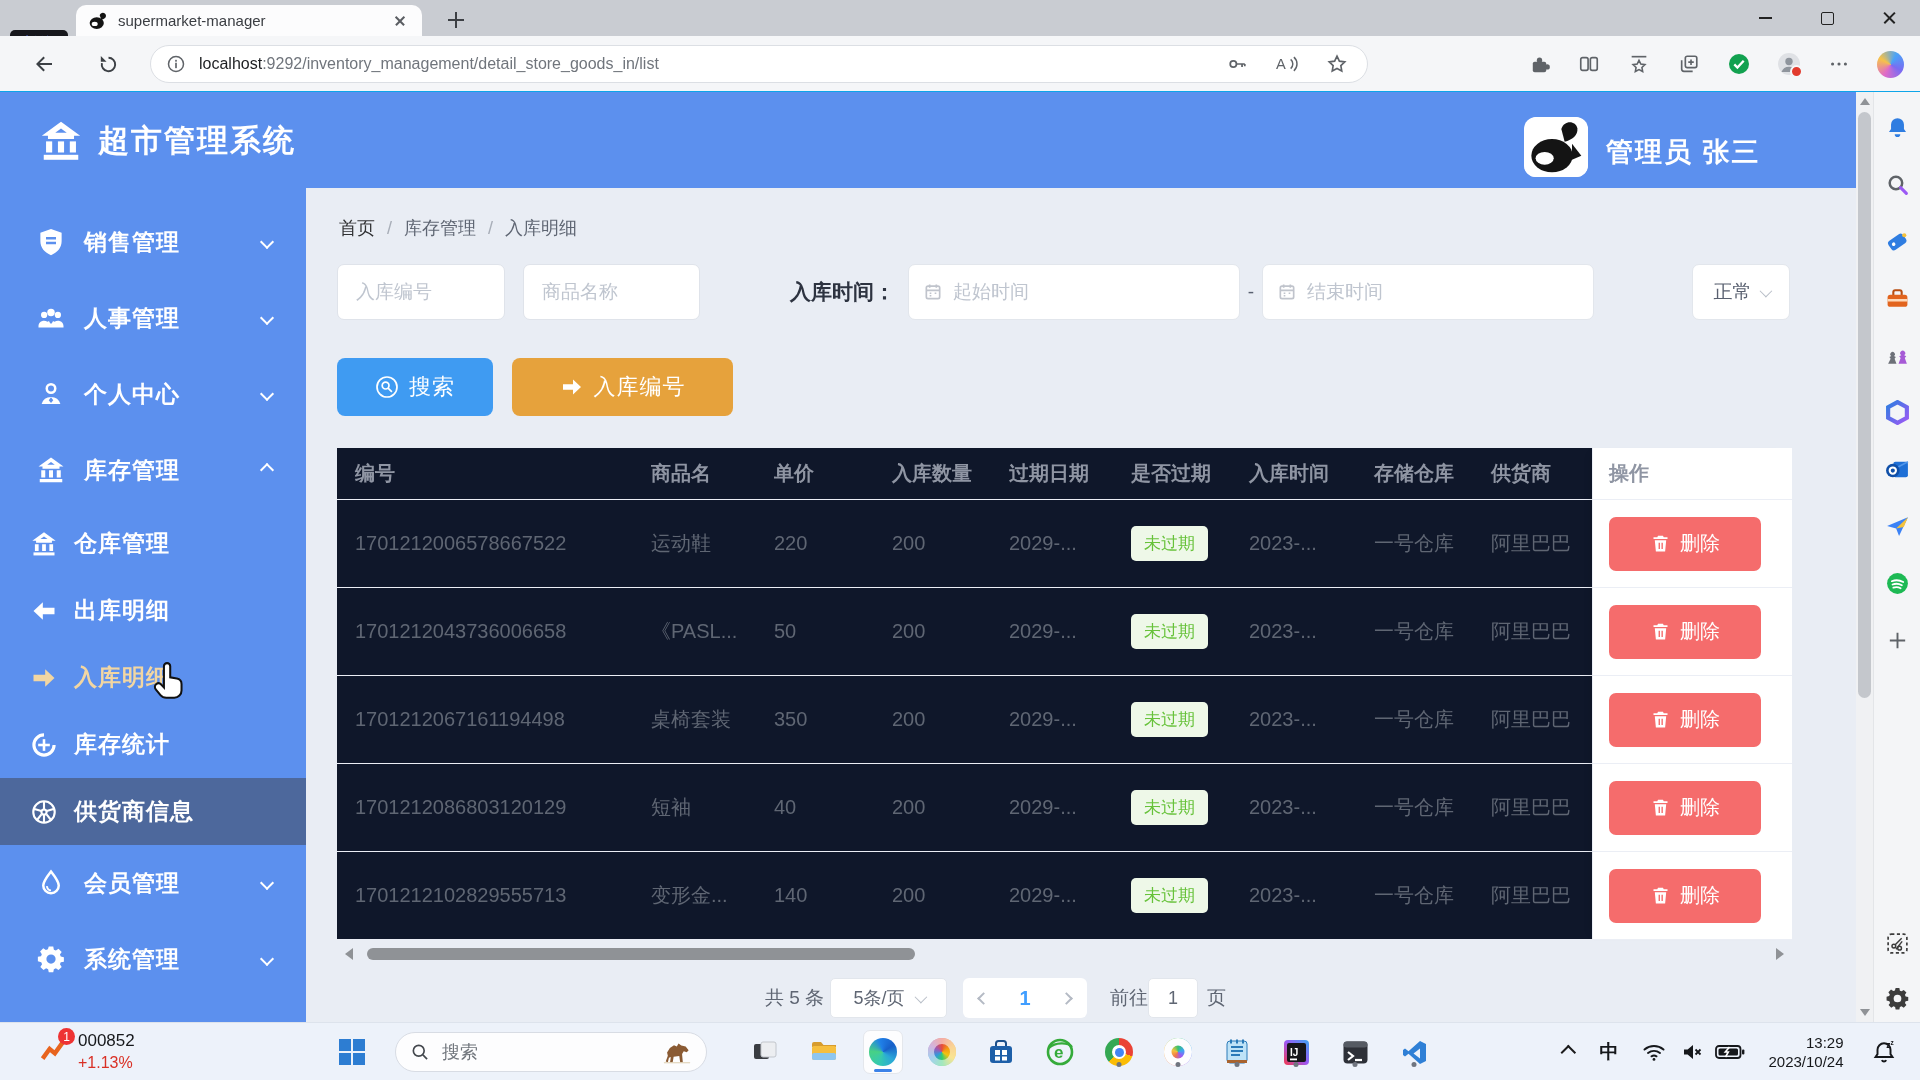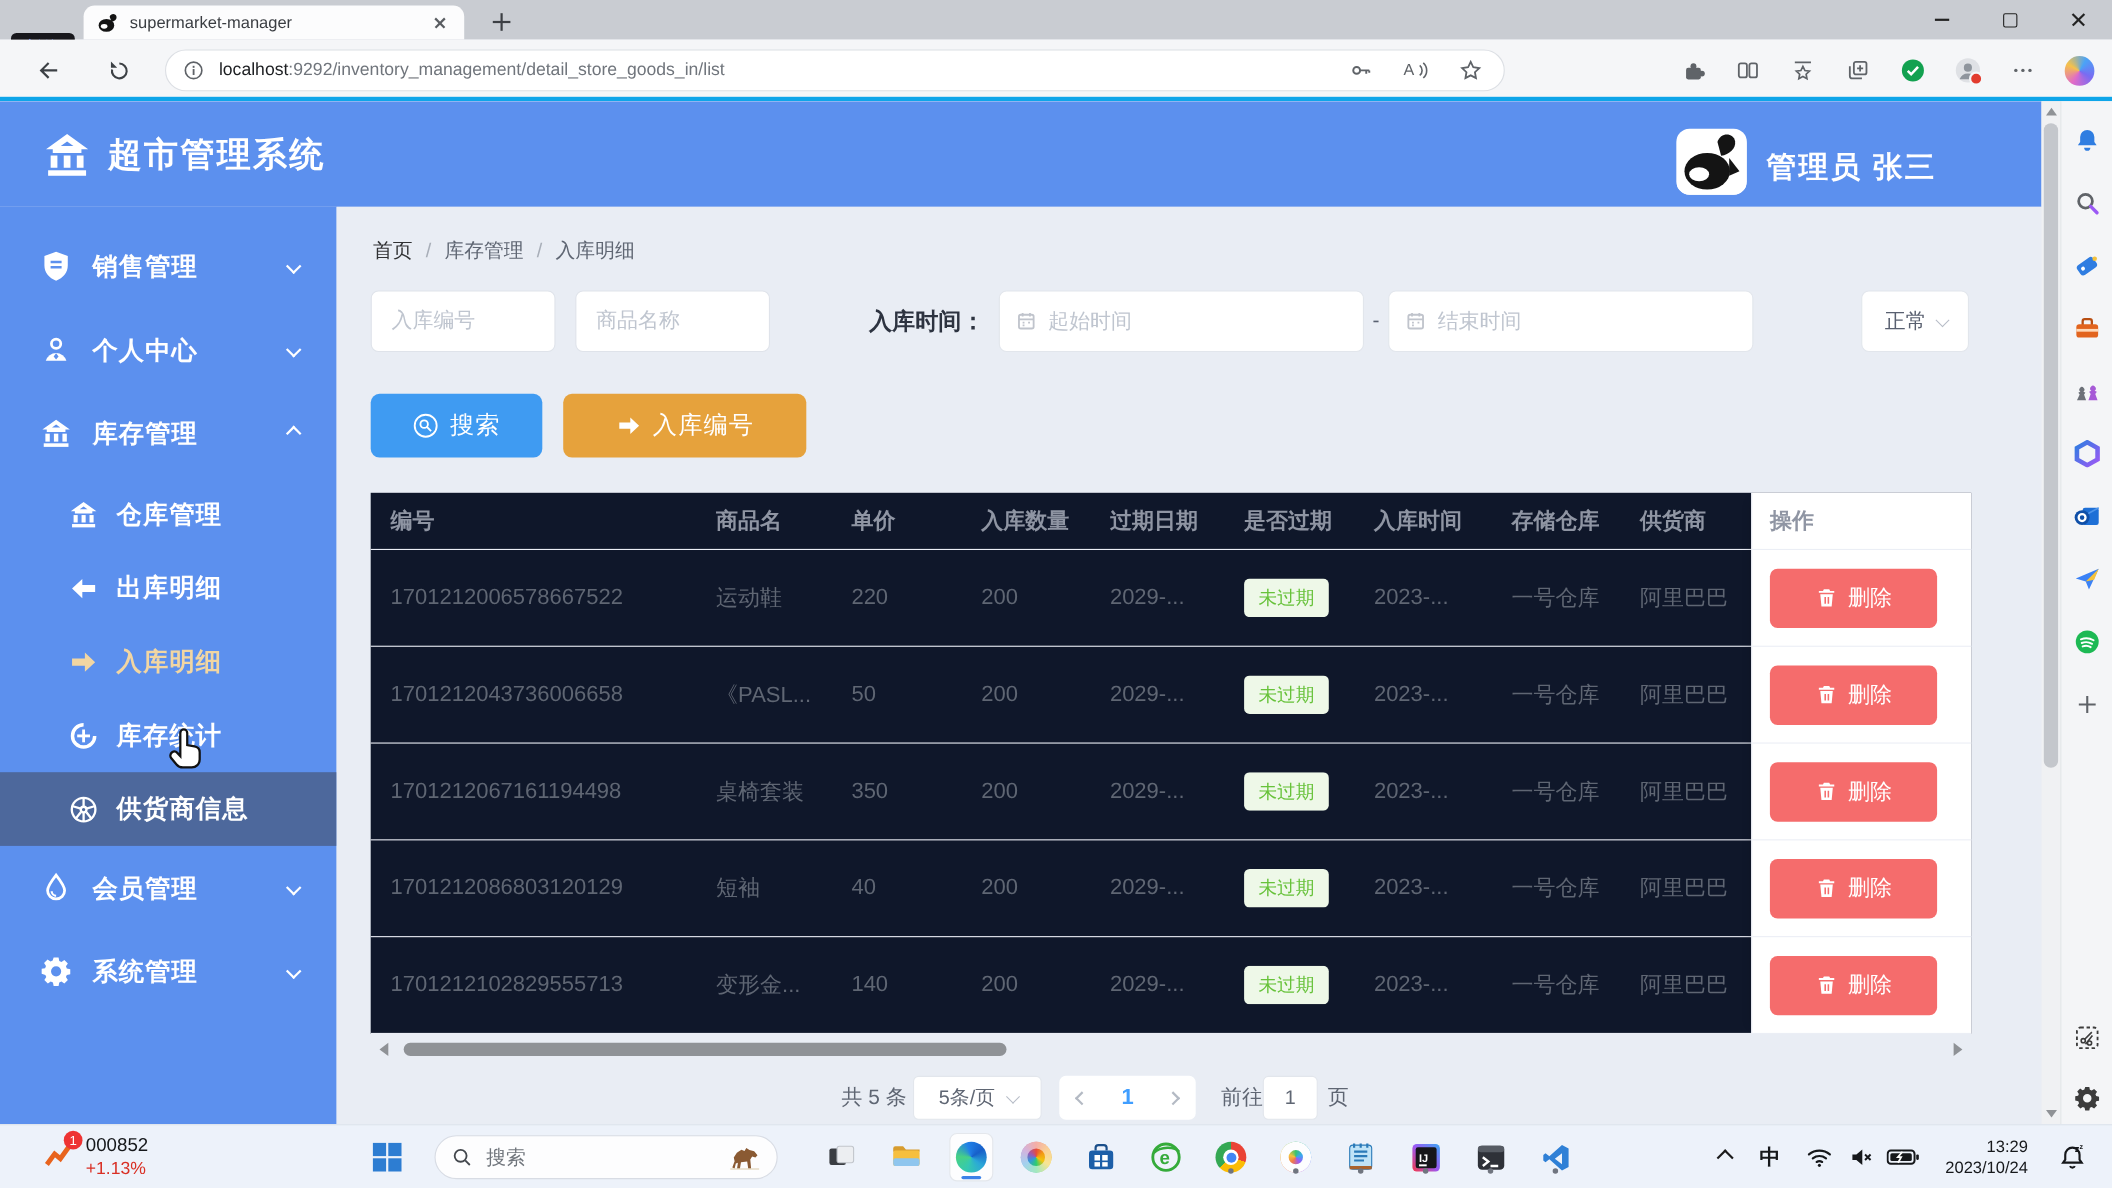--- a/index.html
+++ b/index.html
@@ -20,21 +20,21 @@
   .newtab { position:absolute; left:444px; top:8px; width:24px; height:24px; }
   .newtab::before{content:"";position:absolute;left:4px;top:11px;width:16px;height:2px;background:#3c3f44;}
   .newtab::after{content:"";position:absolute;left:11px;top:4px;width:2px;height:16px;background:#3c3f44;}
   .win-controls { position:absolute; right:0; top:0; height:36px; display:flex; }
   .win-btn { width:62px; height:36px; position:relative; }
   .win-min::before{content:"";position:absolute;left:25px;top:17px;width:13px;height:1.8px;background:#222;}
   .win-max::before{content:"";position:absolute;left:25px;top:12px;width:11px;height:11px;border:1.6px solid #222;border-radius:2px;}
   .win-close::before,.win-close::after{content:"";position:absolute;left:24px;top:17px;width:15px;height:1.7px;background:#222;}
   .win-close::before{transform:rotate(45deg);} .win-close::after{transform:rotate(-45deg);}
 
-  .toolbar { position:absolute; left:0; top:36px; width:1920px; height:56px; background:#f5f6f8; border-bottom:4px solid #0ea5e9; }
+  .toolbar { position:absolute; left:0; top:36px; width:1920px; height:56px; background:#f5f6f8; border-bottom:1px solid #0ea5e9; }
   .nav-ico { position:absolute; top:14px; width:28px; height:28px; display:flex; align-items:center; justify-content:center; }
   .url-pill { position:absolute; left:150px; top:9px; width:1218px; height:38px; background:#ffffff;
     border:1px solid #dcdfe4; border-radius:19px; display:flex; align-items:center; padding:0 14px; }
   .url-info { width:22px; height:22px; border-radius:50%; display:flex; align-items:center; justify-content:center; margin-right:12px; }
   .url-text { flex:1; font-size:16px; color:#70757c; white-space:nowrap; overflow:hidden; }
   .url-text .host { color:#1c1e21; }
   .pill-icos { display:flex; gap:26px; align-items:center; margin-right:4px; }
   .tb-icos { position:absolute; right:0; top:9px; height:38px; display:flex; align-items:center; gap:26px; padding-right:16px; }
   .ico24 { width:24px; height:24px; display:flex; align-items:center; justify-content:center; position:relative;}
   .copilot { width:27px; height:27px; border-radius:50%;
@@ -49,21 +49,21 @@
   .hdr-avatar { position:absolute; left:1524px; top:25px; width:64px; height:60px; background:#fff; border-radius:12px; overflow:hidden; }
   .hdr-user { position:absolute; left:1606px; top:42px; font-size:27px; font-weight:bold; color:#fff; letter-spacing:2px; white-space:nowrap; }
 
   .app-sidebar { position:absolute; left:0; top:96px; width:306px; bottom:0; background:#5c90ee; padding-top:16px; }
   .m-item { height:76px; display:flex; align-items:center; padding-left:36px; color:#fff; position:relative; }
   .m-item .mi-ico { width:30px; height:30px; margin-right:18px; flex:none; }
   .m-item .mi-label { font-size:23px; font-weight:bold; letter-spacing:1px;font-family:Liberation Serif, serif; }
   .m-chev { position:absolute; right:34px; width:10px; height:10px; border-right:2.4px solid #fff; border-bottom:2.4px solid #fff; transform:rotate(45deg); }
   .m-chev.up { transform:rotate(-135deg); }
   .submenu { padding-top:2px; }
-  .s-item { height:67px; display:flex; align-items:center; padding-left:62px; color:#fff; position:relative; }
+  .s-item { height:67px; display:flex; align-items:center; padding-left:30px; color:#fff; position:relative; }
   .s-item .mi-ico { width:28px; height:28px; margin-right:16px; flex:none; }
   .s-item .mi-label { font-size:23px; font-weight:bold; letter-spacing:1px; }
   .s-item.active { color:#f2d6a2; }
   .s-item.hover { background:#4d689c; }
   .hand-cursor { position:absolute; left:152px; top:472px; width:38px; height:44px; z-index:5; }
 
   .main { position:absolute; left:306px; top:96px; right:0; bottom:0; background:#e9edf4; overflow:hidden; }
   .crumbs { position:absolute; left:33px; top:28px; display:flex; gap:12px; font-size:18px; align-items:center;}
   .crumb-home { color:#303133; } .crumb-sep { color:#a8aeb8; } .crumb { color:#5f6673; }
 
@@ -294,20 +294,31 @@
 
     <nav class="app-sidebar" id="sidebar">
       <svg class="hand-cursor" viewBox="0 0 24 28">
         <path d="M9.5 2c1.1 0 2 .9 2 2v7l4.2.8c1.8.35 3 1.6 3 3.4v4.2c0 2.5-2 4.6-4.6 4.6H9c-1.4 0-2.8-.6-3.7-1.7l-3-3.6c-.9-1.1-.7-2.7.45-3.5.95-.65 2.2-.5 3 .35l1.75 1.9V4c0-1.1.9-2 2-2z" fill="#fff" stroke="#111" stroke-width="1.3"></path>
       </svg>
     <div class="m-item">
           <span class="mi-ico"><svg viewBox="0 0 24 24">
               <path fill="currentColor" fill-rule="evenodd" d="M12 1.5l8.5 3v6.9c0 5.2-3.4 9-8.5 11.1C6.9 20.4 3.5 16.6 3.5 11.4V4.5l8.5-3zM8 8h8v1.9H8V8zm0 3.8h8v1.9H8v-1.9z"></path>
             </svg></span>
           <span class="mi-label">销售管理</span>
+          <span class="m-chev "></span>
+        </div>
+        <div class="m-item">
+          <span class="mi-ico"><svg viewBox="0 0 24 24" fill="currentColor">
+              <circle cx="6.5" cy="9.5" r="2.5"></circle>
+              <circle cx="17.5" cy="9.5" r="2.5"></circle>
+              <circle cx="12" cy="7.5" r="3"></circle>
+              <path d="M2 18.5c0-2.6 2-4.3 4.5-4.3 1 0 1.9.25 2.6.7a6.6 6.6 0 015.8 0c.7-.45 1.6-.7 2.6-.7 2.5 0 4.5 1.7 4.5 4.3v1H2v-1z"></path>
+              <path d="M12 13.2l1.6 1.6-1.6 2-1.6-2z" fill="#5c90ee"></path>
+            </svg></span>
+          <span class="mi-label">人事管理</span>
           <span class="m-chev "></span>
         </div>
         <div class="m-item">
           <span class="mi-ico"><svg viewBox="0 0 24 24" fill="currentColor">
               <circle cx="12" cy="7.6" r="3.4" fill="none" stroke="currentColor" stroke-width="2"></circle>
               <path d="M4.5 20a7.8 7.8 0 0115 0z"></path>
               <path d="M12 14.5l1.8 2.4-1.8 2.2-1.8-2.2z" fill="#5c90ee"></path>
             </svg></span>
           <span class="mi-label">个人中心</span>
           <span class="m-chev "></span>

